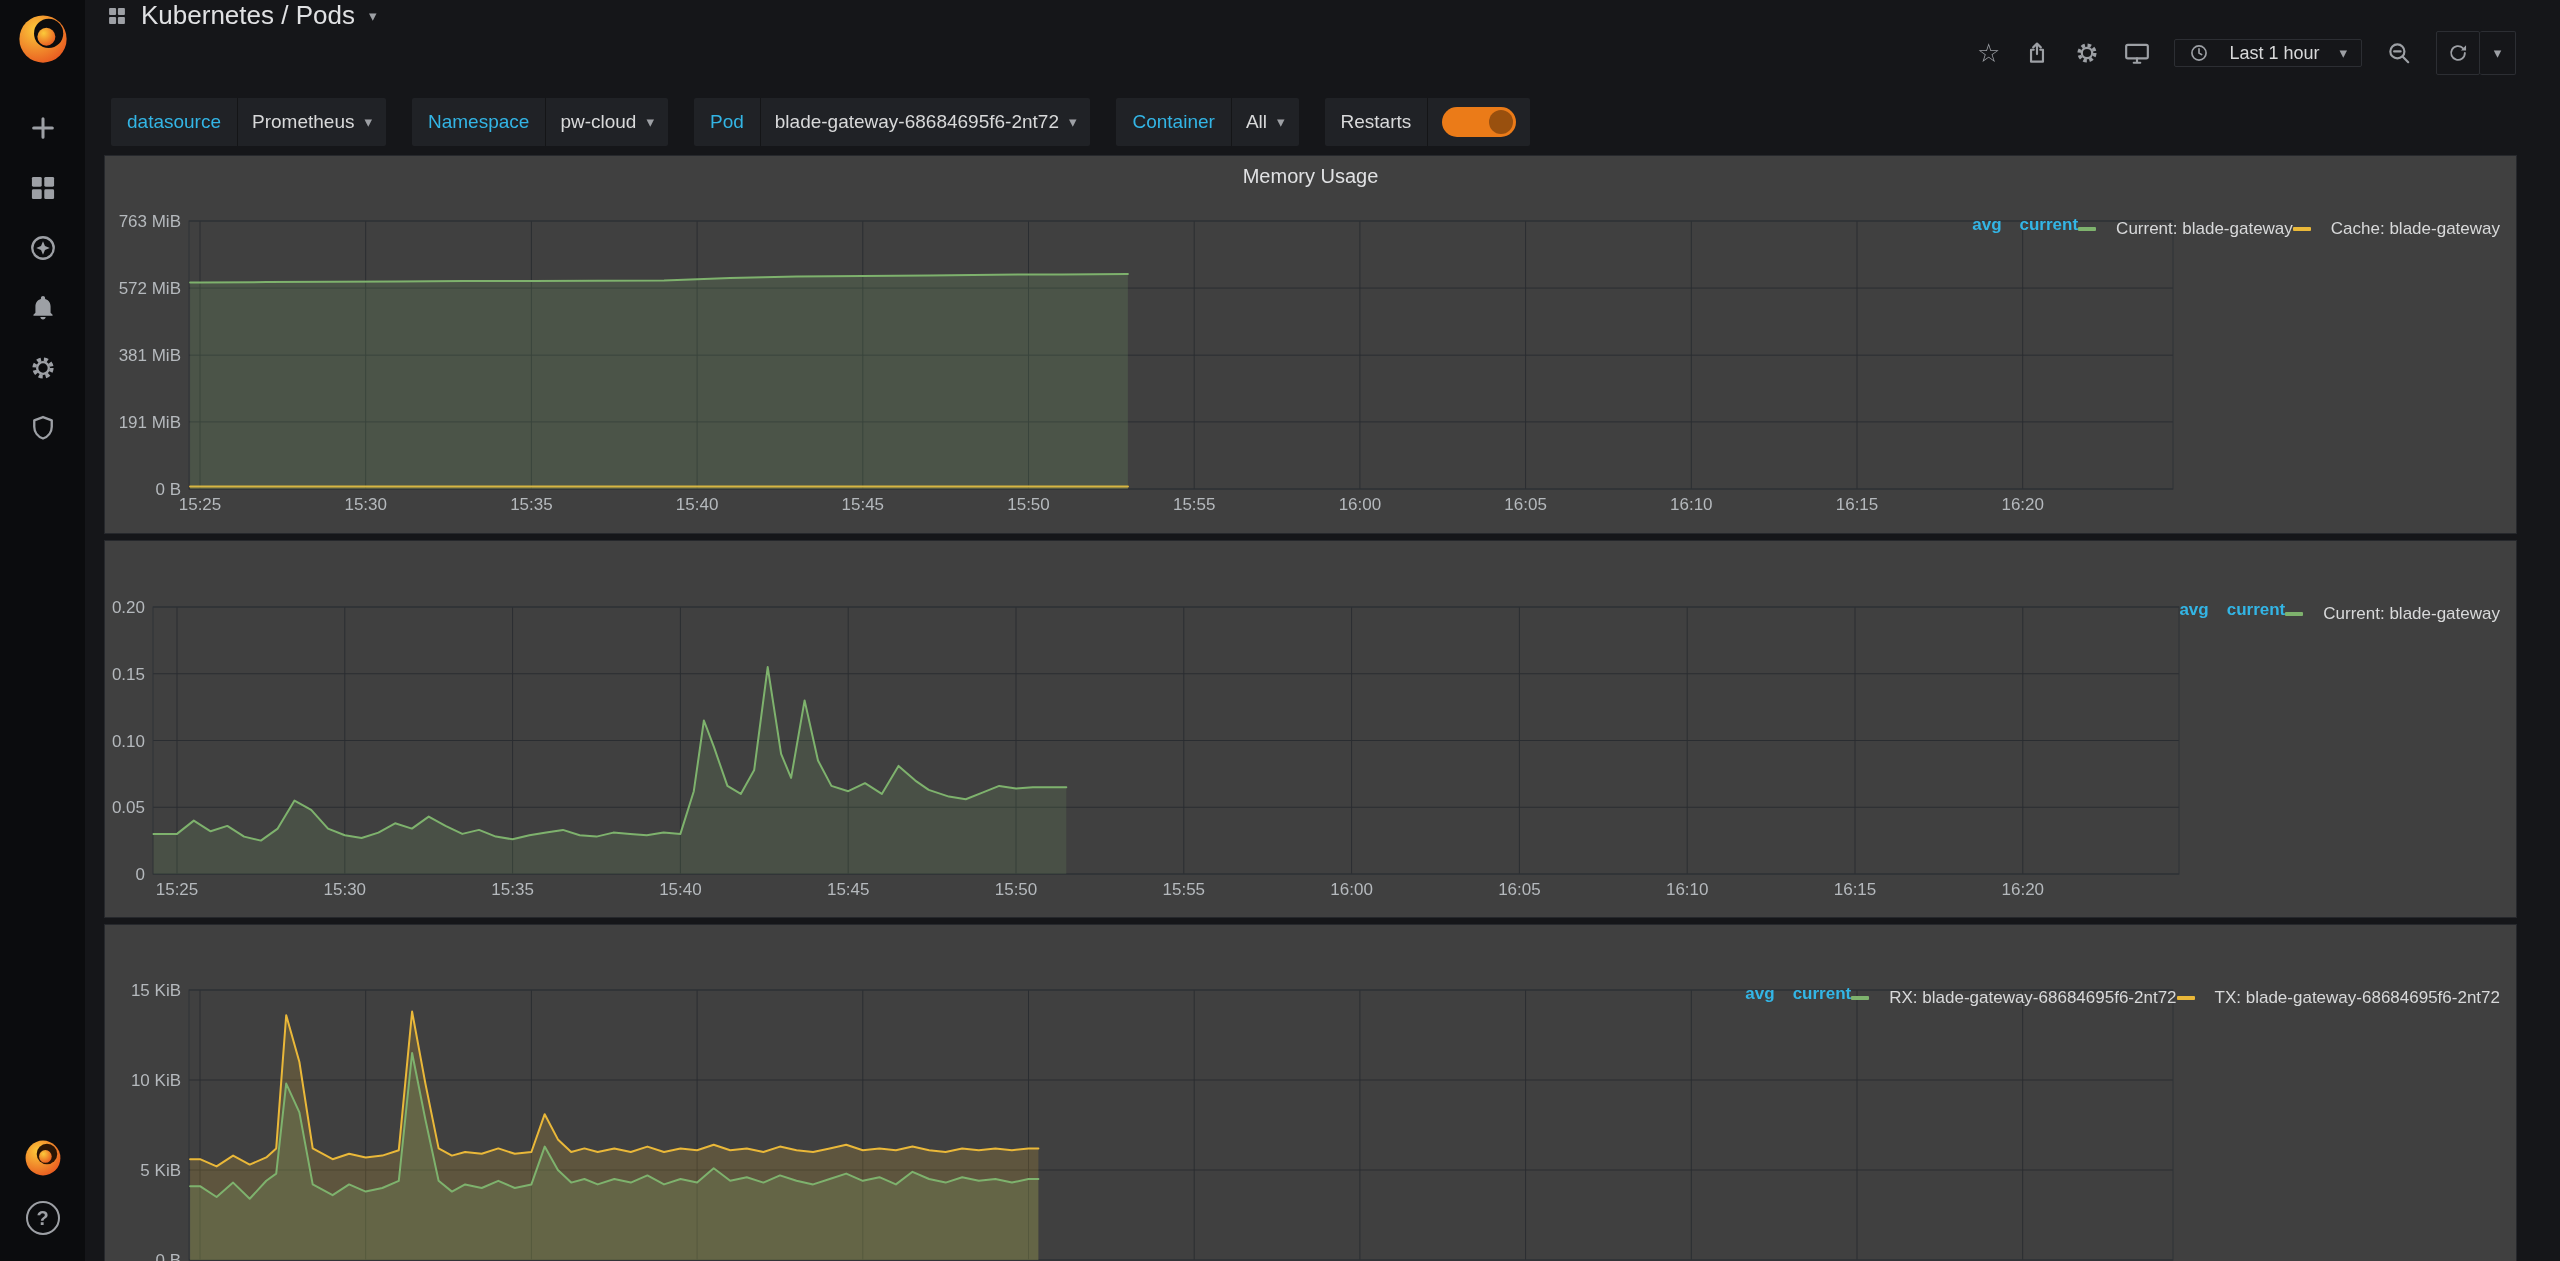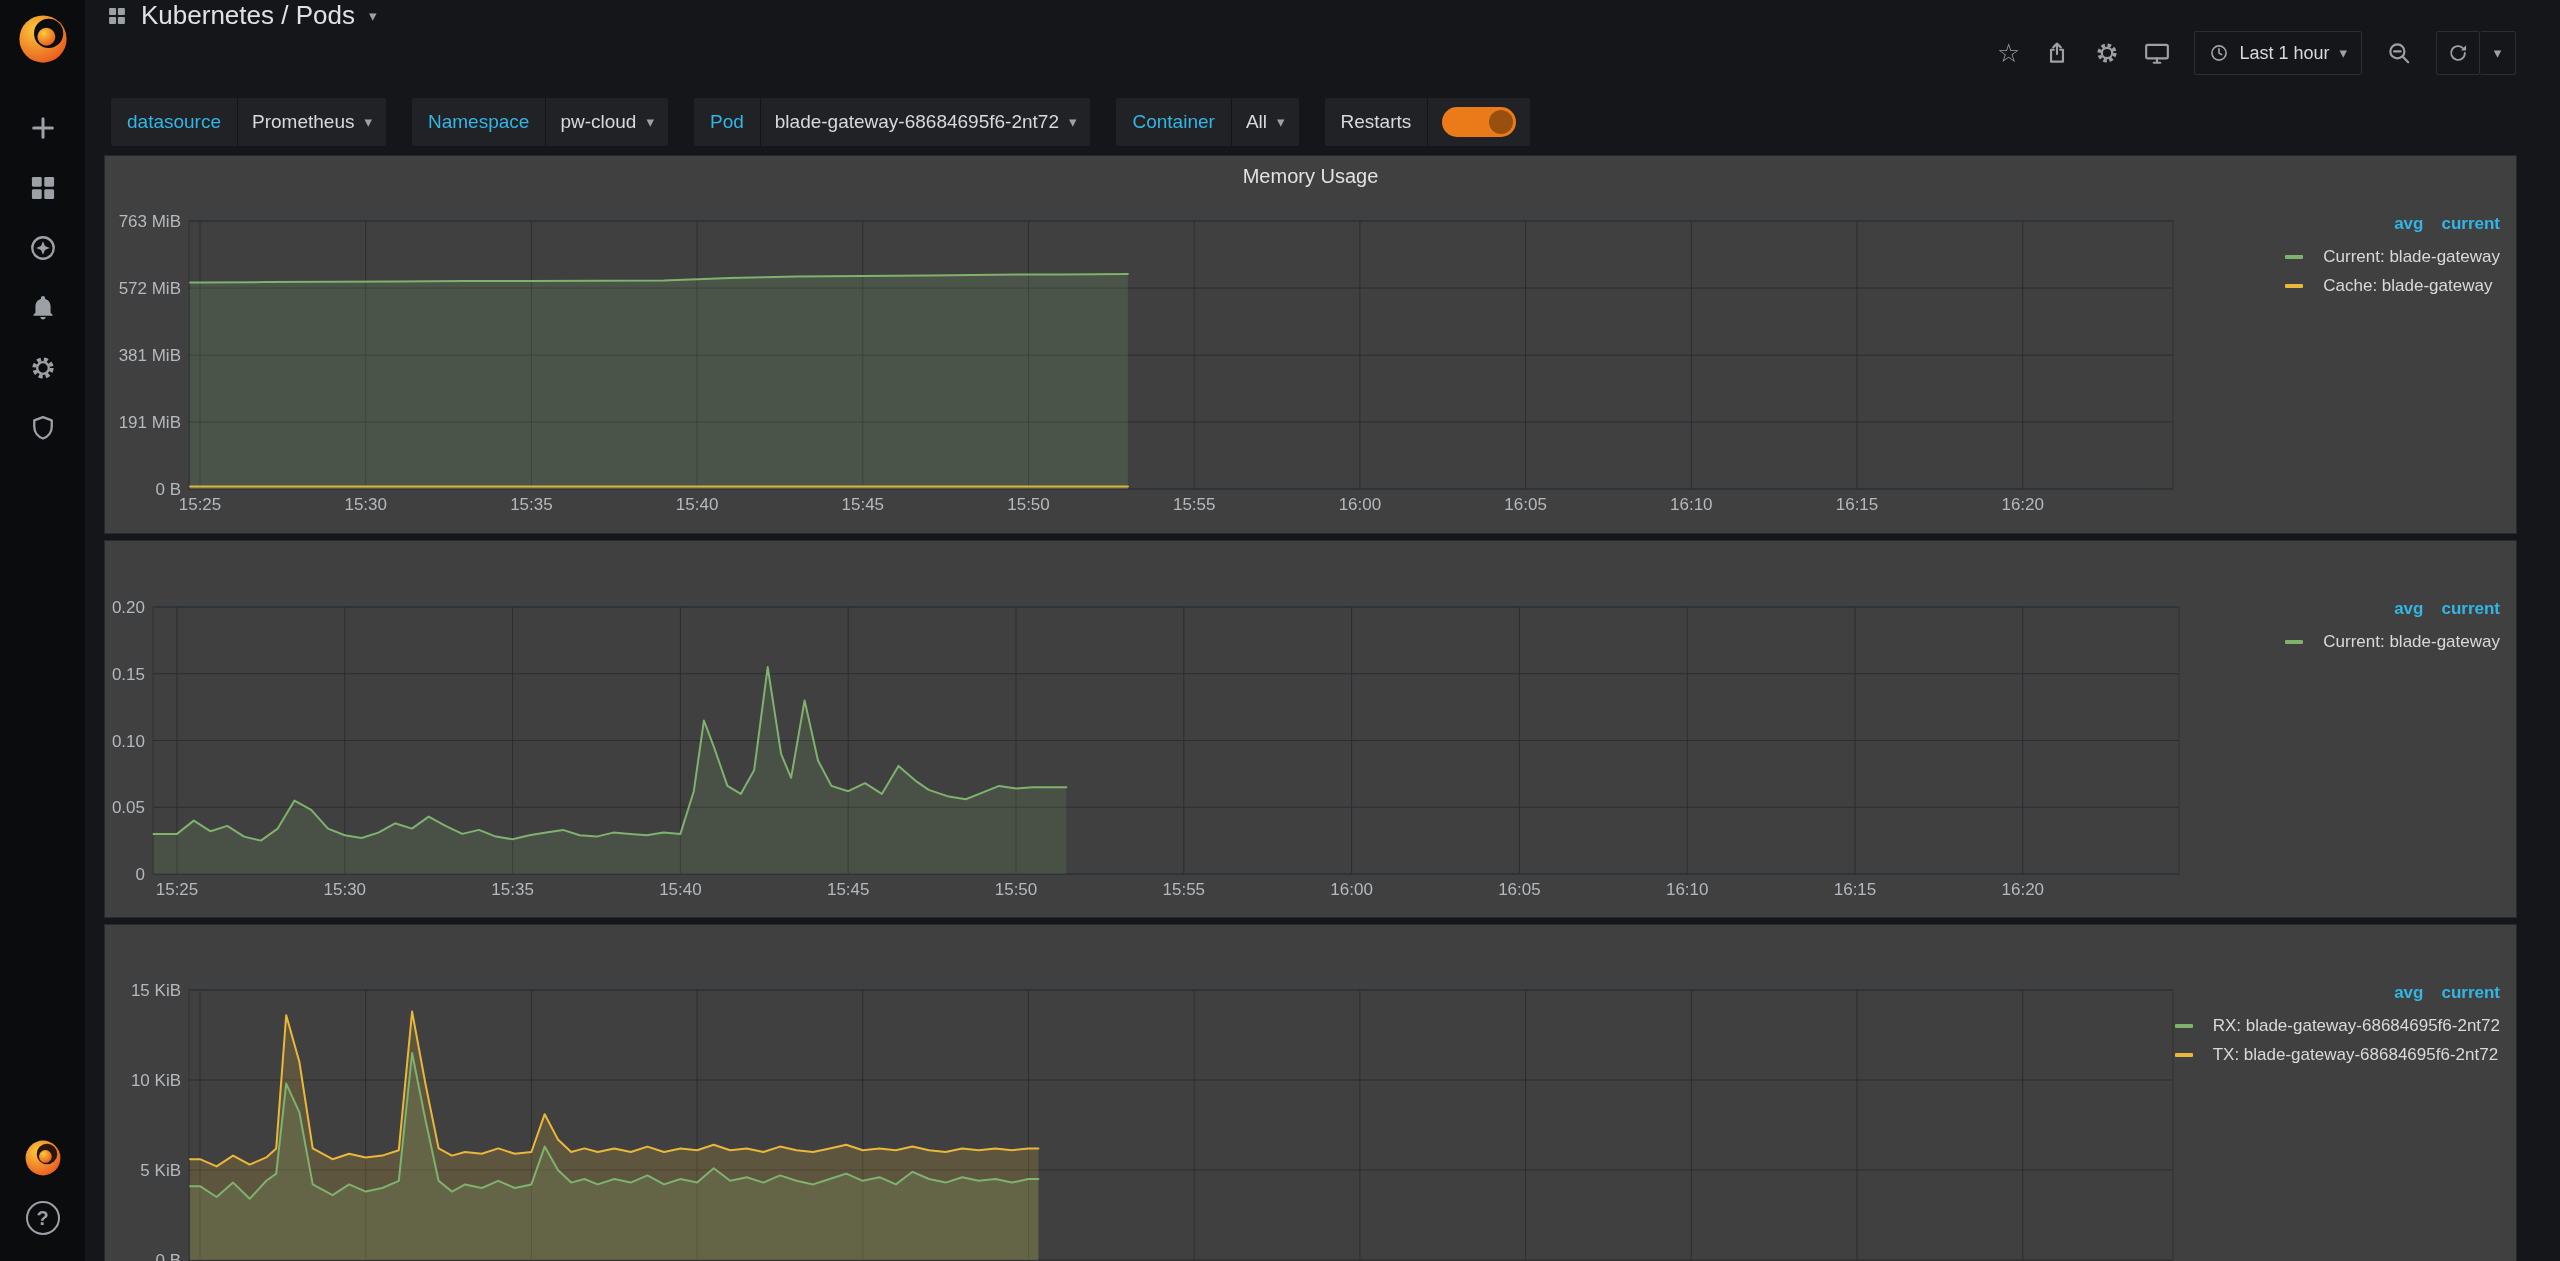--- a/index.html
+++ b/index.html
@@ -24,22 +24,22 @@
   .main { position:absolute; left:85px; top:0; width:2475px; height:1261px; }
 
   .topbar { height:75px; display:flex; padding:0 44px 0 22px;flex-direction:column; }
   .tb-left { display:flex; align-items:center; gap:14px; }
   .tb-title { font-size:26px; font-weight:500; color:#e0e1e3; cursor:pointer; }
   .caret { color:#9da0a5; font-size:15px; font-family:"DejaVu Sans", sans-serif; }
   .tb-right { margin-left:auto; display:flex; align-items:center; gap:24px; }
   .tb-icon { display:flex; align-items:center; justify-content:center; cursor:pointer; color:#9da0a5; }
   .tb-icon svg { width:26px; height:26px; }
   .star-glyph { font-family:"DejaVu Sans", sans-serif; font-size:26px; color:#9da0a5; line-height:1; }
-  .picker-btn { height:44px; border:1px solid #2c2e33; border-radius:2px; display:flex; align-items:center;
-    gap:10px; padding:0 14px; cursor:pointer; font-size:18px; color:#d8d9da; }
+  .picker-btn { height:28px; border:1px solid #2c2e33; border-radius:2px; display:flex; align-items:center;
+    gap:20px; padding:0 14px; cursor:pointer; font-size:18px; color:#d8d9da; }
   .picker-btn svg { width:20px; height:20px; }
   .sq-btn { height:44px; min-width:44px; border:1px solid #2c2e33; border-radius:2px; display:flex;
     align-items:center; justify-content:center; cursor:pointer; }
   .btn-group { display:flex; }
   .btn-group .sq-btn + .sq-btn { border-left:none; min-width:36px; }
 
   
   .filter-bar { display:flex; align-items:center; gap:26px; padding:23px 0 9px 26px; }
   .var-control { display:flex; height:48px; border-radius:2px; overflow:hidden; font-size:19px; }
   .var-label { background:#202226; color:#33b5e5; padding:0 16px; display:flex; align-items:center;
@@ -54,22 +54,22 @@
   
   .panels { padding-left:19px; display:flex; flex-direction:column; gap:6px; }
   .panel { position:relative; width:2413px; background:#404040; border:1px solid #26282c; overflow:hidden; }
   .panel.h1 { height:379px; } .panel.h2 { height:378px; } .panel.h3 { height:378px; }
   .panel-title { height:40px; display:flex; align-items:center; justify-content:center;
     font-size:20px; font-weight:500; color:#e0e1e3; cursor:pointer; }
   .chart-svg { position:absolute; left:0; top:40px; }
   .grid { stroke:#2a2d31; stroke-width:1; }
   .plot-border { fill:none; stroke:#2e3237; stroke-width:1; }
   .axis-label { fill:#b5b9bd; font-size:17px; font-family:"Liberation Sans", sans-serif; }
-  .legend { position:absolute; right:16px; top:58px; display:flex; flex-direction:column;
-    align-items:flex-start; font-size:17px; }
+  .legend { position:absolute; right:16px; top:58px; display:flex; flex-direction:row;
+    align-items:center; font-size:17px; }
   .legend-links { align-self:flex-end; display:flex; gap:18px; color:#33b5e5; font-weight:700;
     margin-bottom:8px; cursor:pointer; }
   .legend-item { display:flex; align-items:center; gap:20px; line-height:29px; color:#d8d9da; cursor:pointer; }
   .swatch { width:18px; height:4px; border-radius:1px; display:inline-block; }
 </style>
 </head>
 <body>
 
 <div class="sidebar">
   <div class="logo">

